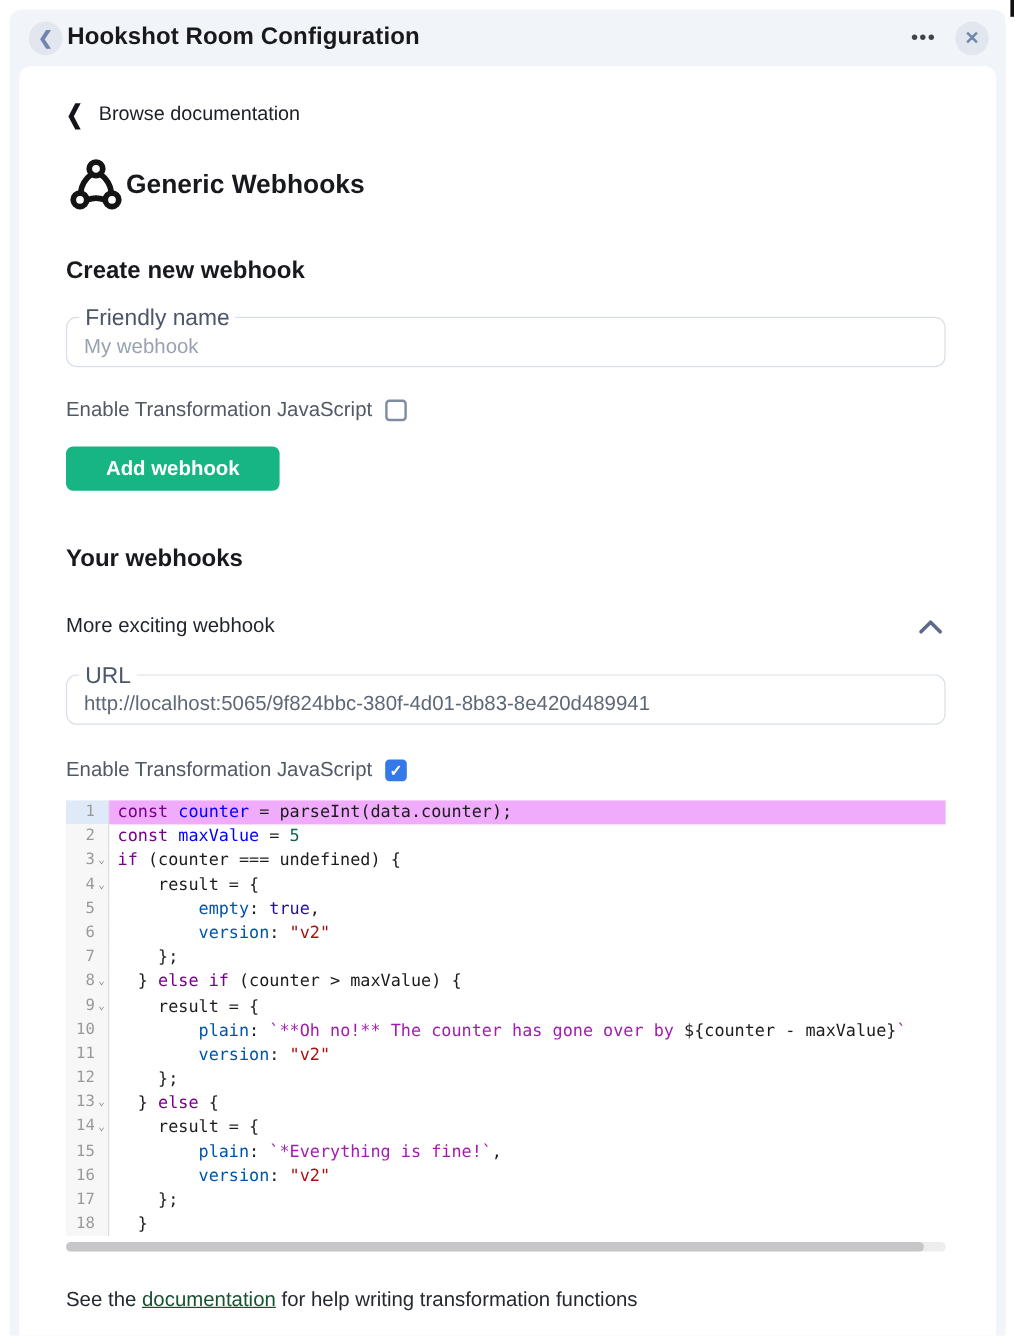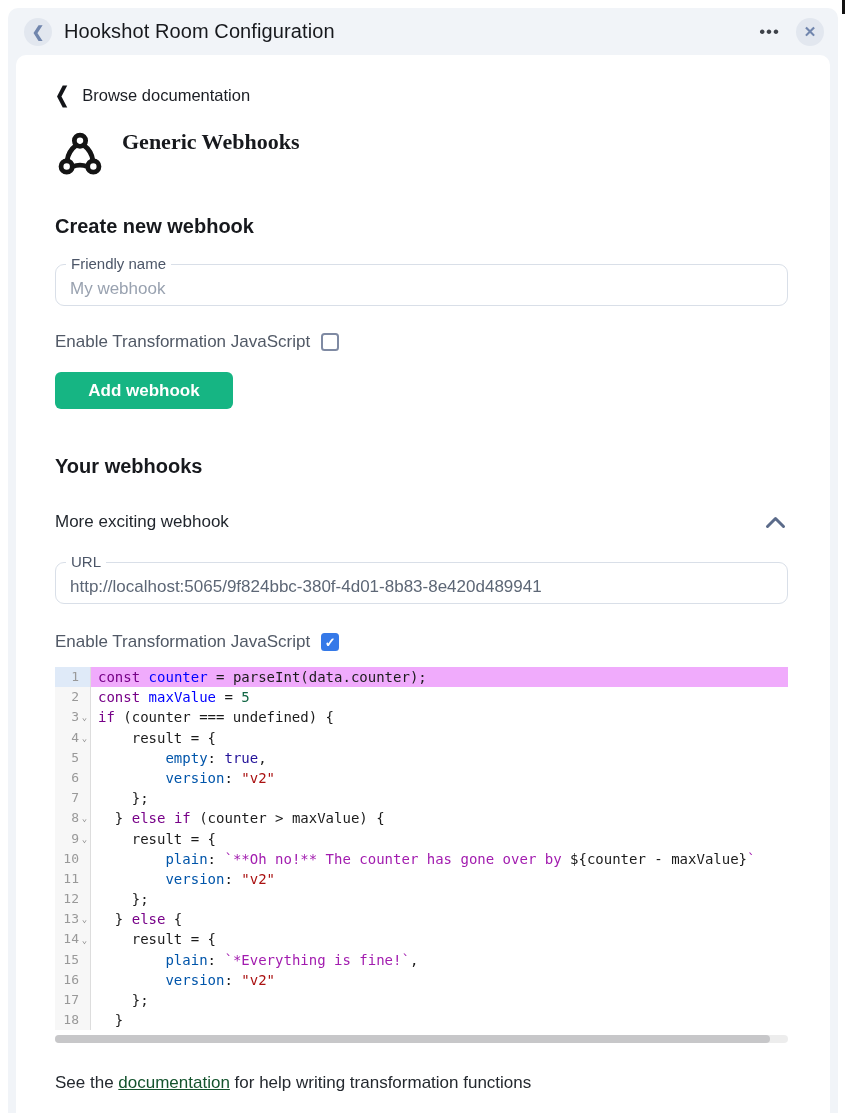--- a/index.html
+++ b/index.html
@@ -7,42 +7,42 @@
 
   .caret-artifact { position:absolute; top:0; right:1px; width:3px; height:14px; background:#111; }
 
   .dialog { position:absolute; top:8px; left:8px; width:830px; height:1105px;
             background:#f1f4f8; border-radius:10px 10px 0 0; display:flex; flex-direction:column; }
 
   .dialog-header { height:47px; display:flex; align-items:center; padding:0 14px 0 16px; flex:0 0 auto; }
   .circle-btn { width:28px; height:28px; border-radius:50%; background:#e2e7ef; border:none;
                 display:flex; align-items:center; justify-content:center; cursor:pointer;
                 color:#7186ad; font-size:15px; font-weight:bold; }
-  .dialog-title { font-size:20px; font-weight:400; color:#17191d; margin-left:12px; flex:1; letter-spacing:0.1px; }
+  .dialog-title { font-size:20px; font-weight:700; color:#17191d; margin-left:4px; flex:1; letter-spacing:0.1px; }
   .overflow-btn { background:none; border:none; color:#3f434a; font-size:17px; letter-spacing:1px;
                   cursor:pointer; margin-right:14px; padding:4px 2px; line-height:10px; }
 
   .card { flex:1; margin:0 8px; background:#ffffff; border-radius:10px 10px 0 0;
           padding:30px 42px 20px 39px; overflow:hidden; }
 
   .back-link { display:flex; align-items:center; gap:13px; cursor:pointer; color:#1b1e24; font-size:16.5px; }
   .back-link .chev { font-size:17px; font-weight:900; color:#121418; transform:scaleY(1.25); }
 
-  .integration-row { display:flex; align-items:flex-start; gap:17px; margin-top:23px;font-family:Liberation Serif, serif; }
+  .integration-row { display:flex; align-items:center; margin-top:23px; }
   .integration-row svg { display:block; }
   .integration-name { font-size:22px; font-weight:700; color:#17191d; }
 
   .section-heading { font-size:20px; font-weight:700; color:#17191d; }
   .create-heading { margin-top:36px; }
 
   .outlined-field { position:relative; margin-top:26px; }
   .outlined-field .box { width:733px; height:42px; border:1.5px solid #d9dfe8; border-radius:9px;
                          background:#fff; display:flex; align-items:center; }
   .outlined-field .flabel { position:absolute; top:-9px; left:11px; background:#fff; padding:0 5px;
-                            font-size:15px; color:#4c5668; }
+                            font-size:19px; color:#4c5668; }
   .outlined-field input { border:none; outline:none; width:100%; background:transparent;
                           padding:0 14px; font-size:17px; color:#5d6776; font-family:"Liberation Sans", sans-serif;margin-top:8px; }
   .outlined-field input::placeholder { color:#99a2b0; opacity:1; }
 
   .check-row { display:flex; align-items:center; margin-top:26px; }
   .check-row .clabel { font-size:17px; color:#515966; }
   .checkbox { width:18px; height:18px; margin-left:11px; border:2px solid #7f8aa3; border-radius:3.5px;
               background:#fff; cursor:pointer; display:flex; align-items:center; justify-content:center;
               font-size:13px; color:#fff; font-weight:700; }
   .checkbox.checked { background:#3579e8; border-color:#3579e8; }

